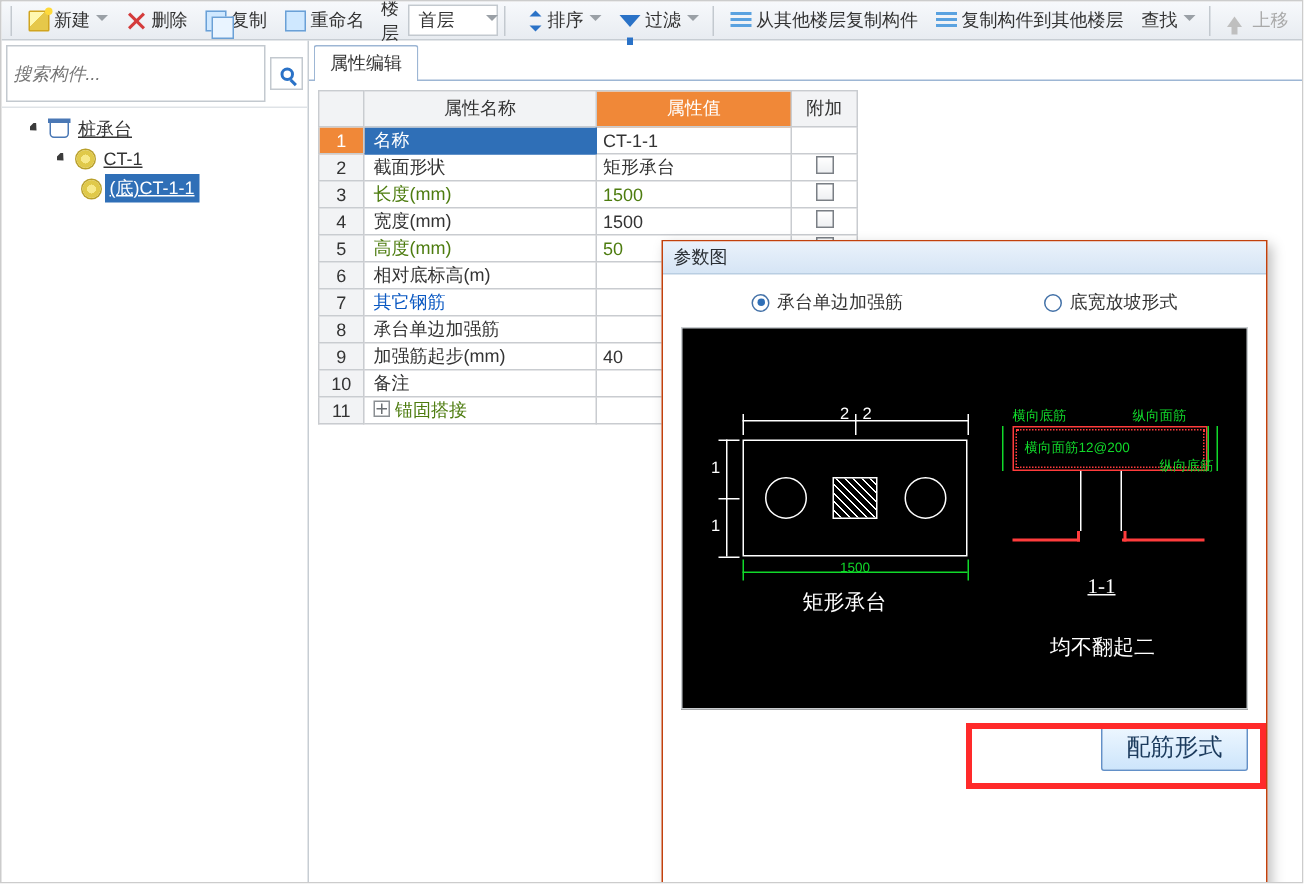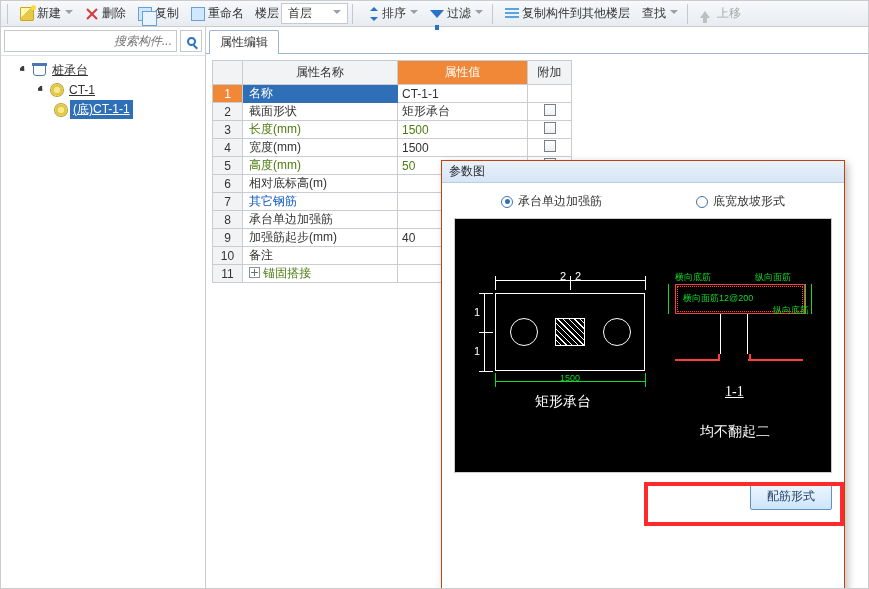--- a/index.html
+++ b/index.html
@@ -34,21 +34,21 @@
   .ico-up { width:0;height:0;border-left:5px solid transparent;border-right:5px solid transparent;border-bottom:7px solid #bfbfbf;position:relative;}
   .ico-up::after{content:"";position:absolute;left:-2px;top:7px;width:4px;height:5px;background:#bfbfbf;}
   .ico-xdel{position:relative;}
   .ico-xdel::before,.ico-xdel::after{content:"";position:absolute;left:0;top:6px;width:14px;height:2px;background:#d43b3b;}
   .ico-xdel::before{transform:rotate(45deg);}
   .ico-xdel::after{transform:rotate(-45deg);}
   
   .body-row { display:flex; height:calc(100% - 26px); }
   .left-panel { width: 205px; border-right:1px solid #c7cdd3; display:flex; flex-direction:column; }
   .search-row { display:flex; align-items:center; padding:3px; gap:3px; border-bottom:1px solid #dfe3e7;}
-  .search-input { flex:1; height:22px; border:1px solid #c3c9cf; padding:0 4px; font-style:italic; color:#4c1d95; font-size:12px;text-align:right;}
+  .search-input { flex:1; height:38px; border:1px solid #c3c9cf; padding:0 4px; font-style:italic; color:#4c1d95; font-size:12px;}
   .search-btn { width:22px;height:22px;border:1px solid #c3c9cf;background:#fff;display:flex;align-items:center;justify-content:center;}
   .tree { flex:1; padding:4px 2px; overflow:auto;}
   .tree-item { display:flex;align-items:center;gap:3px;padding:1px 0; white-space:nowrap;}
   .tree-toggle{width:11px;height:11px;display:inline-flex;align-items:center;justify-content:center;}
   .tree-toggle svg{display:block;}
   .tree-ico { width:13px;height:11px;display:inline-block;}
   .tree-ico.pile { background:#fff;border:1px solid #4a78b5;border-radius:0 0 3px 3px; position:relative;}
   .tree-ico.pile::before{content:"";position:absolute;left:-2px;top:-3px;width:15px;height:3px;background:#4a78b5;}
   .tree-ico.gear { width:12px;height:12px;border-radius:50%;background:radial-gradient(circle,#f7e98a 35%,#e0c94a 36%);box-shadow:0 0 0 1px #b9a02b;}
   .tree-item.indent-1{padding-left:16px;}
@@ -93,21 +93,21 @@
   .cad-right{position:absolute;left:210px;top:40px;width:165px;}
   .cad-rect{border:1px solid #fff;width:150px;height:78px;position:absolute;left:20px;top:20px;}
   .cad-circ{position:absolute;width:28px;height:28px;border:1px solid #fff;border-radius:50%;}
   .cad-hatch{position:absolute;width:30px;height:28px;border:1px solid #fff; background:repeating-linear-gradient(45deg,#000 0 3px,#fff 3px 4px);}
   .cad-dim{position:absolute;color:#fff;font-size:11px;}
   .cad-dim-line{position:absolute;background:#fff;}
   .cad-label{position:absolute;color:#fff;font-family:"SimSun";font-size:14px;}
   .cad-green{color:#11d82a;font-size:9px;}
   .cad-red{background:#ff3c3c !important;}
   .dlg-footer{padding:10px 12px;display:flex;justify-content:flex-end;}
-  .btn-primary{border:1px solid #6290c8;background:linear-gradient(#eef7ff,#cde5fb);padding:4px 16px;border-radius:2px;font-size:12px;color:#1b3a5c;}
+  .btn-primary{border:1px solid #6290c8;background:linear-gradient(#eef7ff,#cde5fb);padding:4px 16px;border-radius:2px;font-size:16px;color:#1b3a5c;}
   .red-highlight{position:absolute;border:4px solid #ff2a2a; pointer-events:none;}
 </style>
 </head>
 <body>
 
 <div class="app">
 
   <div class="toolbar">
     <span class="tb-sep"></span>
     <div class="tb-btn">
@@ -137,20 +137,28 @@
       <span class="tb-ico ico-sort"></span>
       <span>排序</span>
       <span class="tb-drop"></span>
     </div>
     <div class="tb-btn">
       <span class="tb-ico"><span class="ico-filter" style="display:inline-block;"></span></span>
       <span>过滤</span>
       <span class="tb-drop"></span>
     </div>
     <span class="tb-sep"></span>
+    <div class="tb-btn">
+      <span class="tb-ico ico-layer">
+          <span></span>
+          <span></span>
+          <span></span>
+        </span>
+      <span>从其他楼层复制构件</span>
+    </div>
     <div class="tb-btn">
       <span class="tb-ico ico-layer">
           <span></span>
           <span></span>
           <span></span>
         </span>
       <span>复制构件到其他楼层</span>
     </div>
     <div class="tb-btn">
       <span>查找</span>

